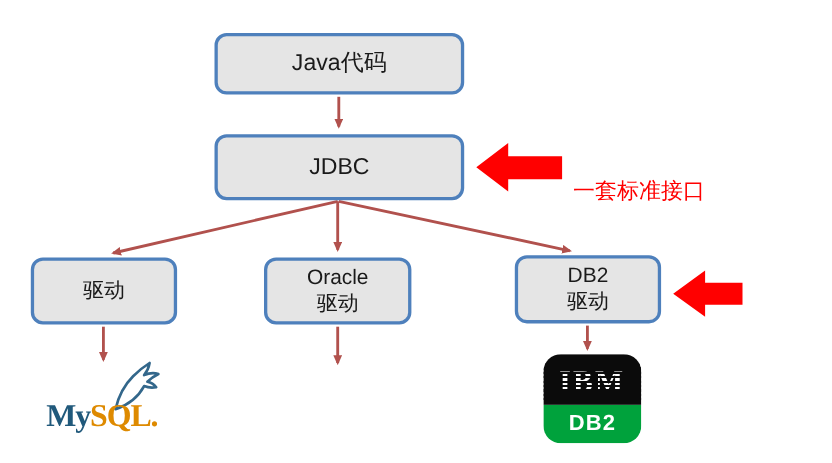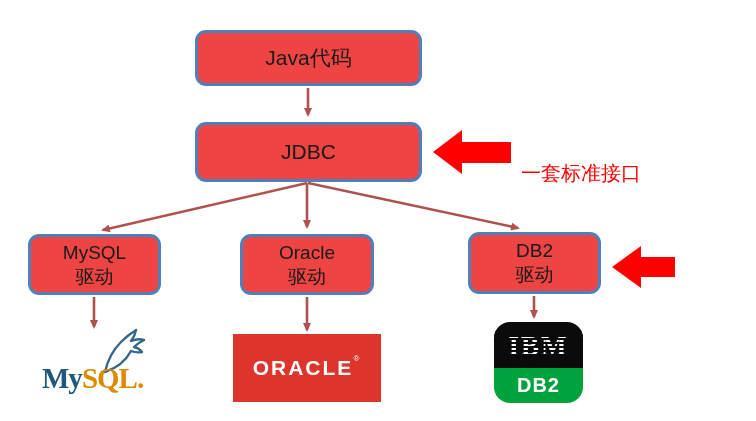--- a/index.html
+++ b/index.html
@@ -11,21 +11,21 @@
     overflow:hidden;
   }
   
   #connectors{position:absolute;left:0;top:0;width:756px;height:421px;pointer-events:none;}
   .connector-line{stroke:var(--connector);stroke-width:2.6;fill:none;}
   .connector-head{fill:var(--connector);}
   .block-arrow{fill:var(--highlight);}
   
   .node{
     position:absolute;
-    background:#ef4444;
+    background:#e5e5e5;
     border:3px solid var(--box-border);
     border-radius:11px;
     display:flex;flex-direction:column;align-items:center;justify-content:center;
     color:#1a1a1a;
     box-sizing:border-box;
     text-align:center;
   }
   .node .big{font-size:21px;line-height:1.2;}
   .node .l1,.node .l2{font-size:19px;line-height:1.25;}
   #node-java{left:195px;top:30px;width:227px;height:56px;}
@@ -114,21 +114,20 @@
 
   <div class="node" id="node-java">
     <span class="big">Java代码</span>
   </div>
 
   <div class="node" id="node-jdbc">
     <span class="big">JDBC</span>
   </div>
 
   <div class="node" id="node-mysql">
-    <span class="l1">MySQL</span>
     <span class="l2">驱动</span>
   </div>
 
   <div class="node" id="node-oracle">
     <span class="l1">Oracle</span>
     <span class="l2">驱动</span>
   </div>
 
   <div class="node" id="node-db2">
     <span class="l1">DB2</span>
@@ -137,23 +136,20 @@
 
   <div class="red-note" id="note-jdbc">一套标准接口</div>
 
   <div id="logo-mysql">
     <svg id="mysql-dolphin" viewBox="0 0 64 48">
       <path d="M10 46 Q14 28 26 16 Q33 9 41 4 Q40 10 36 15 Q43 12 49 14 Q43 17 39 21 Q44 22 47 26 Q41 27 36 25 Q28 40 10 46 Z" fill="#ffffff" stroke="#33678B" stroke-width="2.4" stroke-linejoin="round"></path>
     </svg>
     <div id="mysql-word"><span class="p1">My</span><span class="p2">SQL</span><span class="p3">.</span></div>
   </div>
 
-  <div id="logo-oracle">
-    <span id="oracle-text"><span>ORACLE</span><span id="oracle-reg">®</span></span>
-  </div>
 
   <div id="logo-ibmdb2">
     <div id="ibm-top">
       <span id="ibm-text">IBM</span>
       <div id="ibm-stripes"></div>
     </div>
     <div id="db2-bottom">
       <span id="db2-text">DB2</span>
     </div>
   </div>

